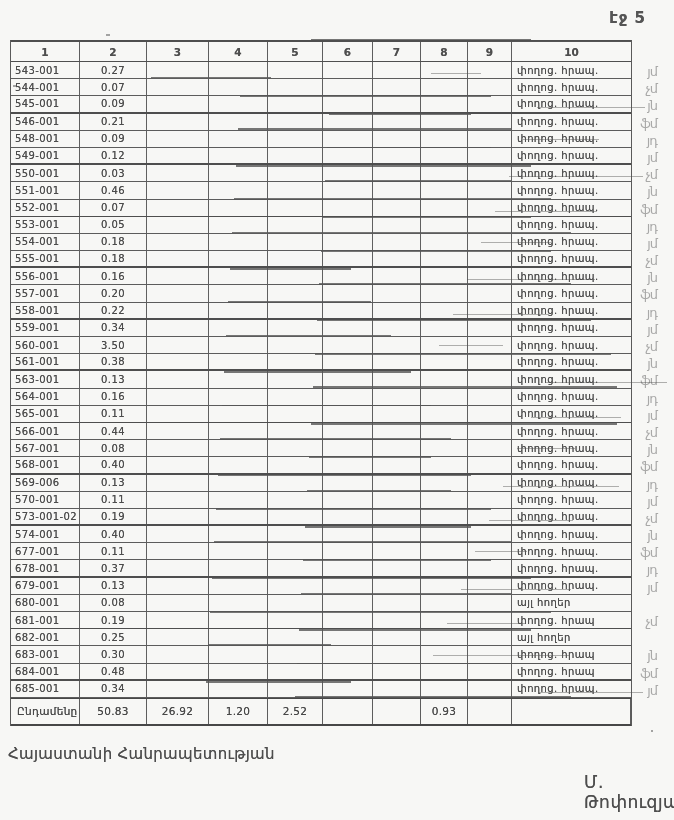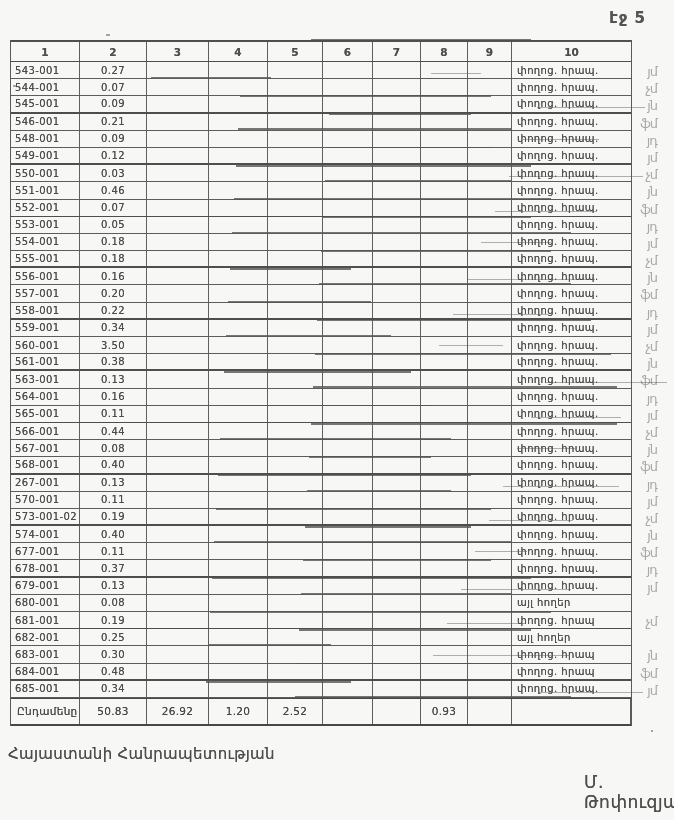--- a/index.html
+++ b/index.html
@@ -445,21 +445,21 @@
     <div class="c"></div>
     <div class="c"></div>
     <div class="c"></div>
     <div class="c"></div>
     <div class="c"></div>
     <div class="c c-land last">փողոց. հրապ.</div>
     <span class="mark">ֆմ</span>
   </div>
 
   <div class="grid-row row">
-    <div class="c c-code">267-001</div>
+    <div class="c c-code">569-006</div>
     <div class="c c-val">0.13</div>
     <div class="c"></div>
     <div class="c"></div>
     <div class="c"></div>
     <div class="c"></div>
     <div class="c"></div>
     <div class="c"></div>
     <div class="c"></div>
     <div class="c c-land last">փողոց. հրապ.</div>
     <span class="mark">յդ</span>

